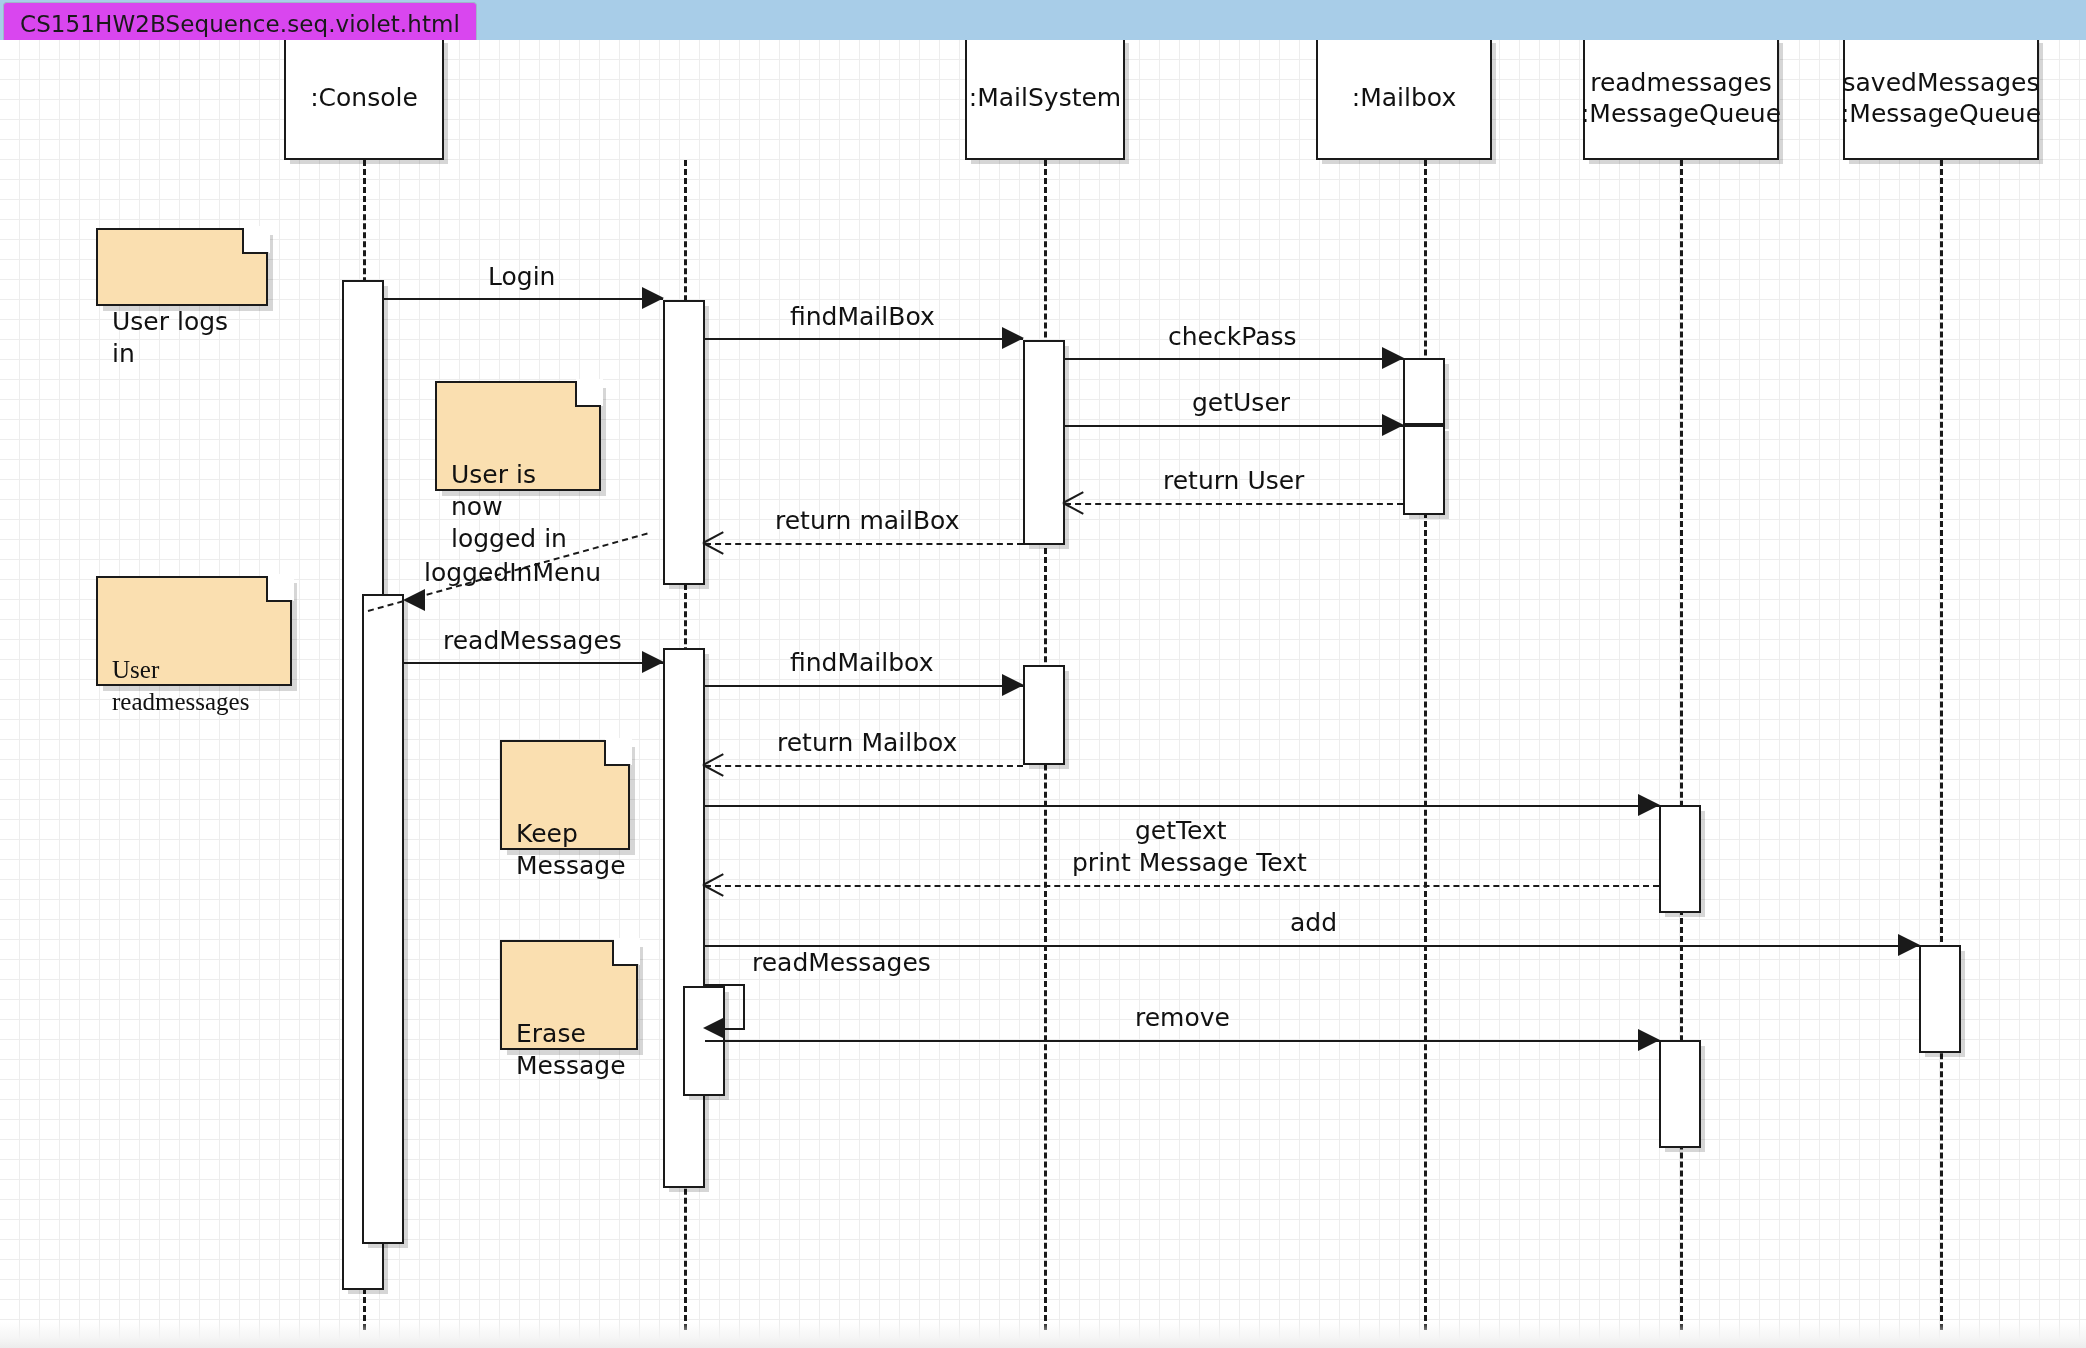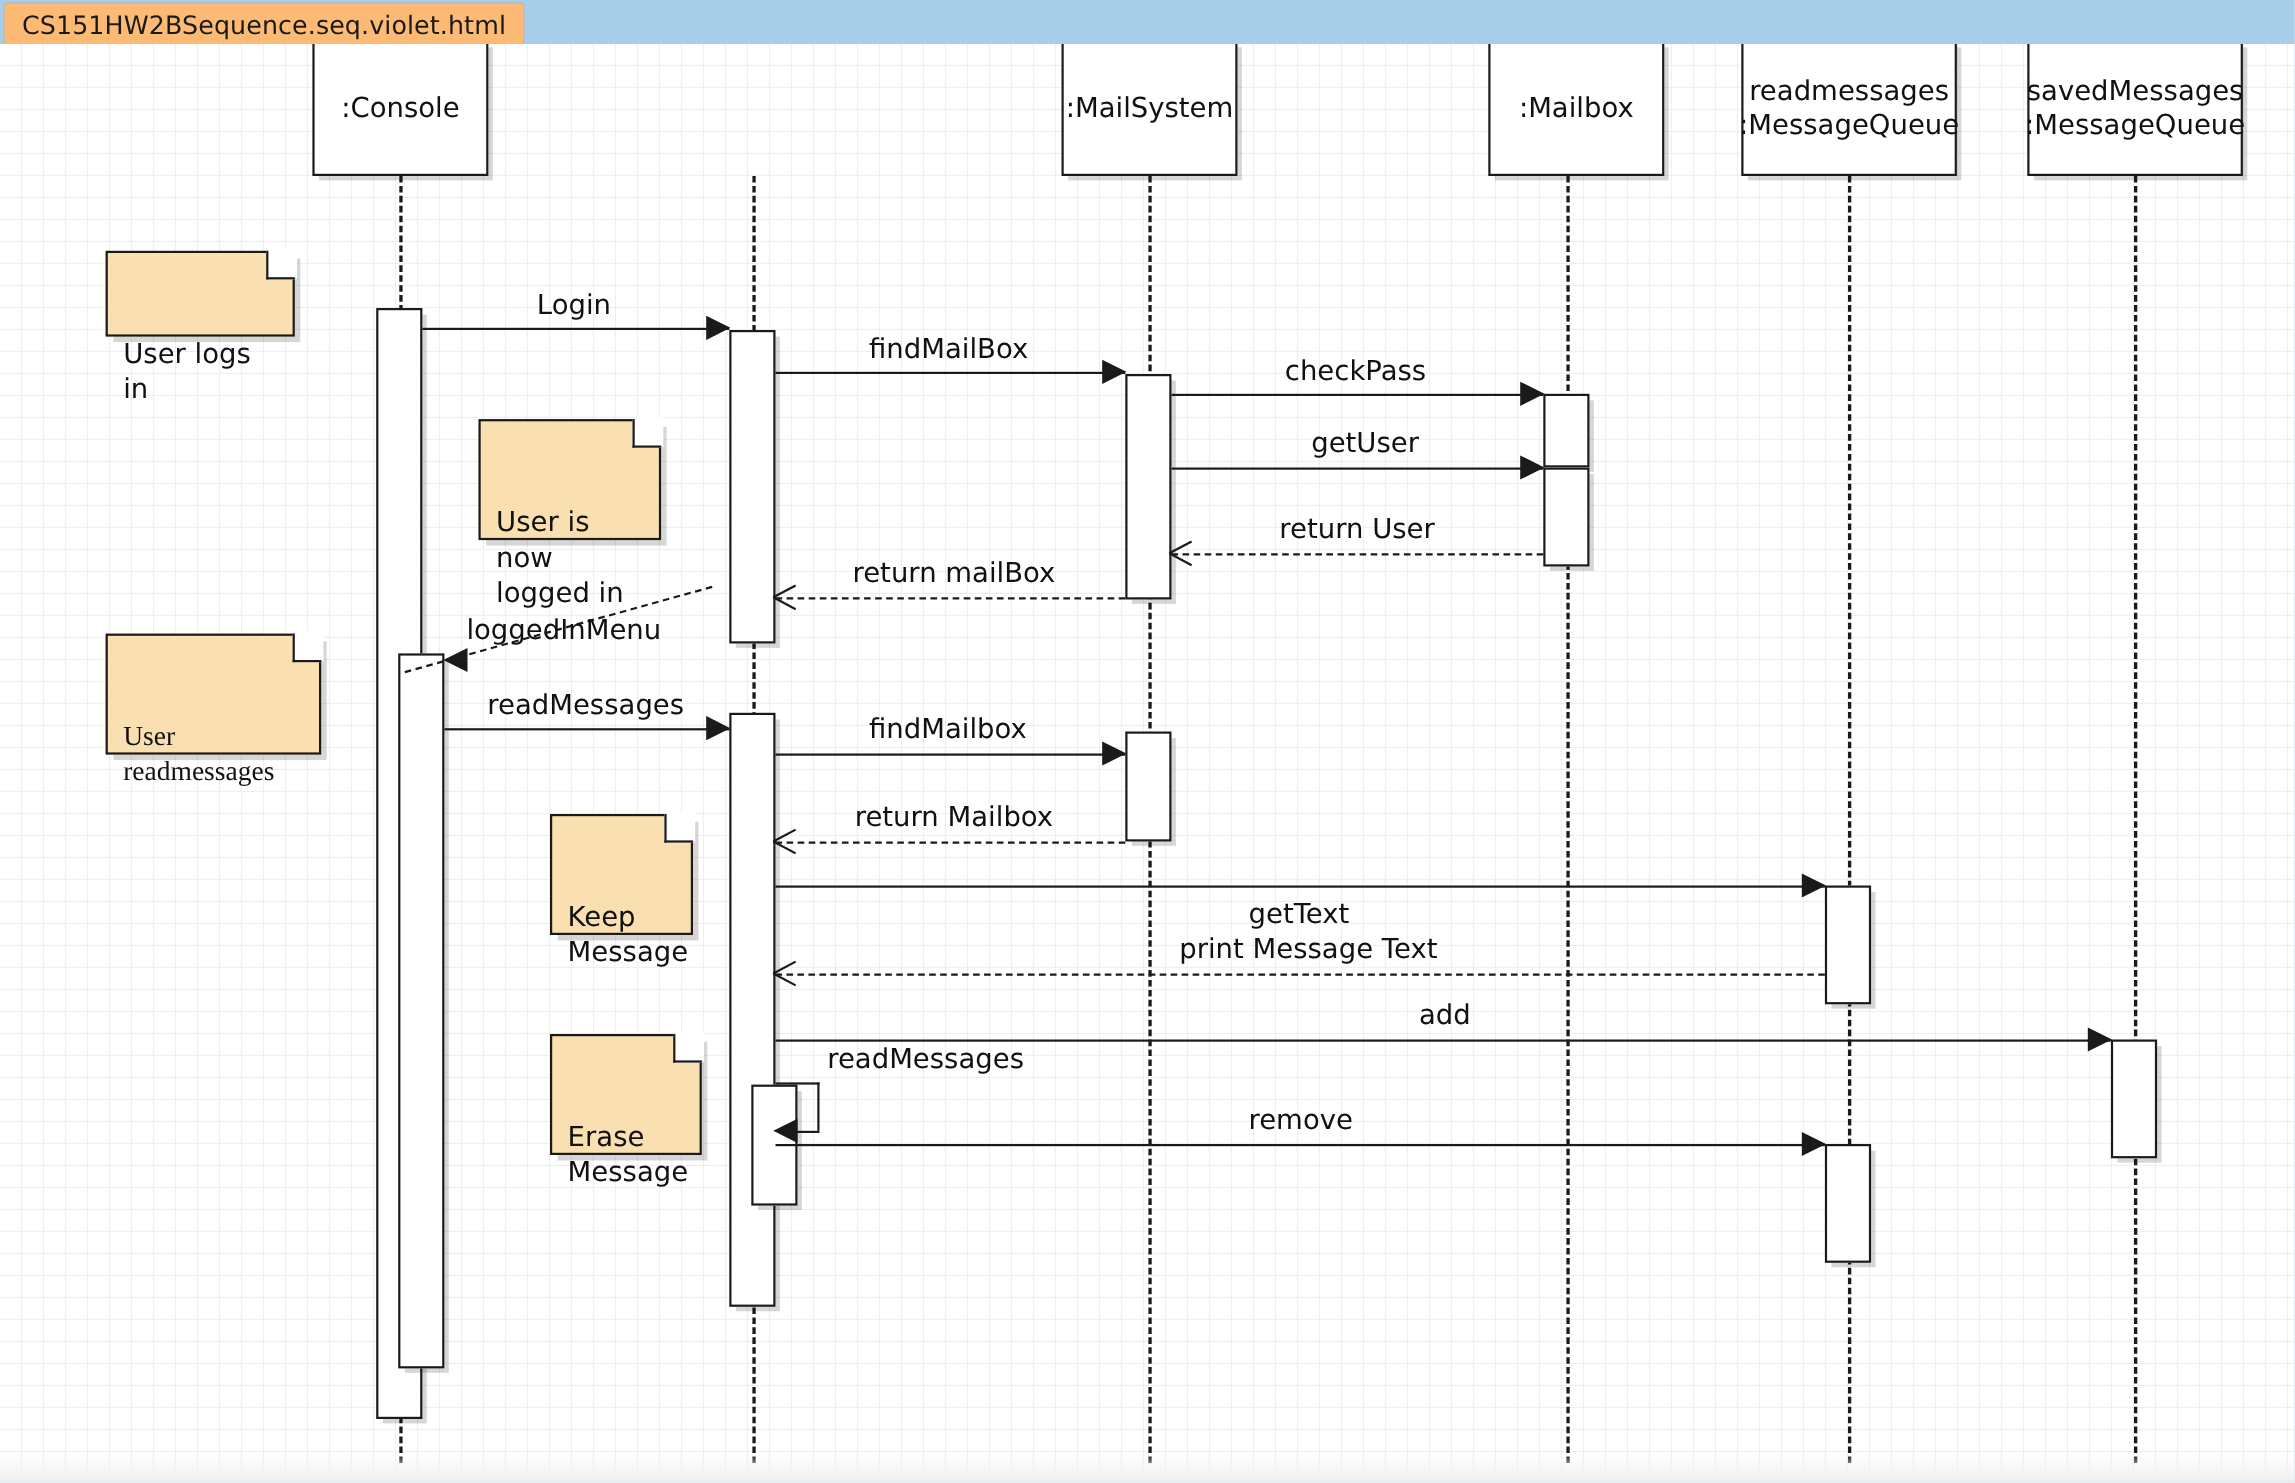--- a/index.html
+++ b/index.html
@@ -31,21 +31,21 @@
     width: 2086px;
     height: 40px;
     background: #a8cde8;
   }
   #doc-tab {
     position: absolute;
     left: 3px;
     top: 2px;
     height: 42px;
     padding: 0 16px 0 16px;
-    background: #fdba74;
+    background: #d946ef;
     border: 1px solid #9fb6c9;
     border-bottom: none;
     border-top-left-radius: 4px;
     border-top-right-radius: 4px;
     display: flex;
     align-items: center;
     box-sizing: border-box;
   }
   #doc-tab-label {
     font-size: 23px;
@@ -225,21 +225,21 @@
 
     <div class="lifeline-head" style="left:284px; top:-3px; width:160px; height:123px;">
       <span>:Console</span>
     </div>
 
 
     <div class="lifeline-head" style="left:965px; top:-3px; width:160px; height:123px;">
       <span>:MailSystem</span>
     </div>
 
-    <div class="lifeline-head" style="left:1353px; top:-3px; width:160px; height:123px;align-items:center;">
+    <div class="lifeline-head" style="left:1316px; top:-3px; width:176px; height:123px;align-items:center;">
       <span>:Mailbox</span>
     </div>
 
     <div class="lifeline-head" style="left:1583px; top:-3px; width:196px; height:123px;">
       <span>readmessages</span>
       <span>:MessageQueue</span>
     </div>
 
     <div class="lifeline-head" style="left:1843px; top:-3px; width:196px; height:123px;">
       <span>savedMessages</span>

